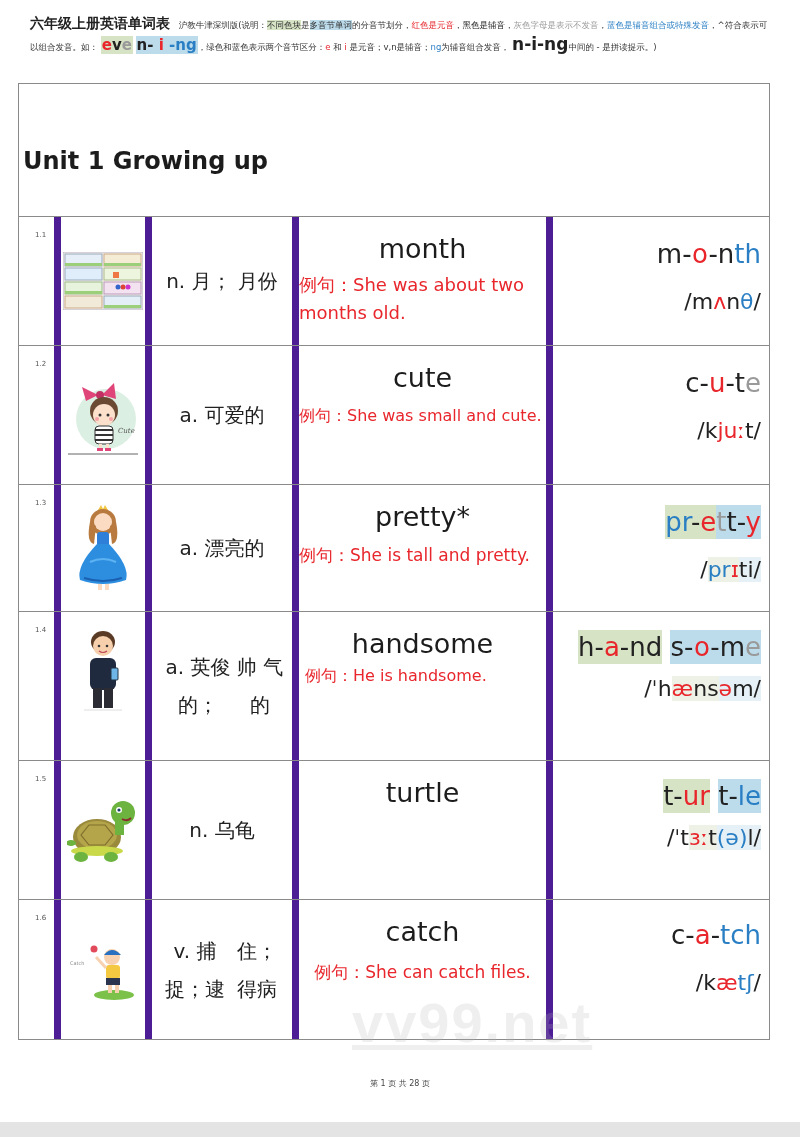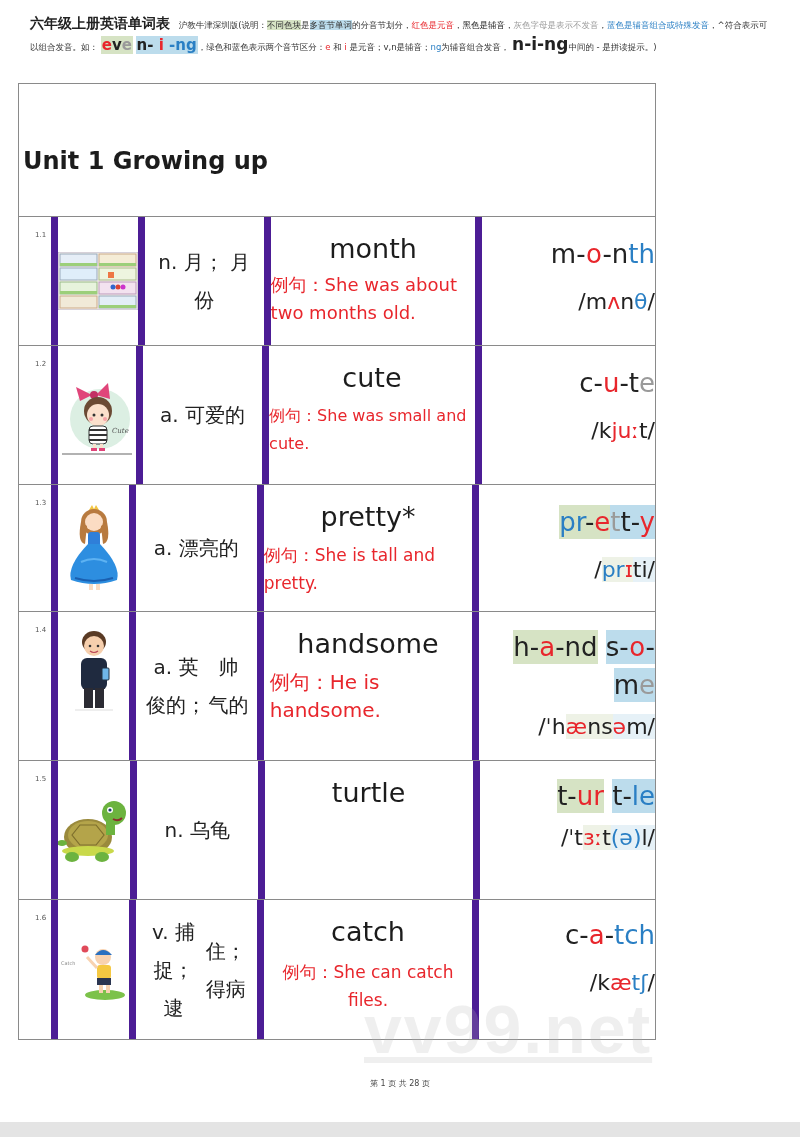--- a/index.html
+++ b/index.html
@@ -10,21 +10,21 @@
   .header .title { font-size: 14px; font-weight: bold; color: #222; margin-right: 6px; }
   .hl-green { background: #d6e3c4; }
   .hl-blue { background: #bcdcec; }
   .c-red { color: #e8262c; }
   .c-gray { color: #9a9a9a; }
   .c-blue { color: #2a7fc4; margin-top: 42px; }
   .c-black { color: #222; }
   .ex-word { font-size: 15px; font-weight: bold; padding: 0 1px; }
   .ex-word-big { font-size: 17px; font-weight: bold; color: #222; }
 
-  .table { position: absolute; left: 18px; top: 83px; width: 638px; border: 1px solid #8a8a8a; }
+  .table { position: absolute; left: 18px; top: 83px; width: 752px; border: 1px solid #8a8a8a; }
   .unit-row { height: 133px; border-bottom: 1px solid #8a8a8a; display: flex; align-items: center; padding-left: 4px; }
   .unit-title { font-family: "DejaVu Sans", sans-serif; font-weight: bold; font-size: 24px; color: #1c1c1c; margin-top: 22px; }
 
   .row { display: flex; border-bottom: 1px solid #8a8a8a; }
   .row:last-child { border-bottom: none; }
   .cell { border-right: 7px solid #4c1d95; position: relative; }
   .cell:last-child { border-right: none; text-align: right; }
   .c-num { width: 42px; font-size: 7px; color: #555; padding: 14px 0 0 16px; }
   .c-img { width: 91px; display: flex; align-items: center; justify-content: center; }
   .c-mean { width: 147px; display: flex; align-items: center; justify-content: center; font-size: 20px; color: #222; text-align: center; line-height: 38px; padding: 0 8px; }
@@ -34,21 +34,21 @@
   .word { font-size: 27px; color: #1c1c1c; line-height: 36px; }
   .example { font-size: 18px; color: #e8262c; line-height: 28px; text-align: left; padding-left: 0; margin-top: 4px; }
   .example.centered { text-align: center; }
 
   .syll { font-size: 26px; line-height: 38px; display: inline-block; }
   .syll .blk { padding: 2px 0; }
   .ipa { font-size: 22px; line-height: 34px; margin-top: 12px; color: #1c1c1c; }
 
   .footer { position: absolute; left: 0; width: 800px; top: 1078px; text-align: center; font-size: 8px; color: #444; }
   .bottom-bar { position: absolute; left: 0; top: 1122px; width: 800px; height: 15px; background: #e4e4e4; }
-  .watermark { position: absolute; left: 364px; top: 990px; font-size: 68px; font-weight: bold; color: rgba(180,180,180,0.22); letter-spacing: 2px; pointer-events: none; font-family: "Liberation Sans", sans-serif; text-decoration: underline; }
+  .watermark { position: absolute; left: 352px; top: 990px; font-size: 56px; font-weight: bold; color: rgba(180,180,180,0.22); letter-spacing: 2px; pointer-events: none; font-family: "Liberation Sans", sans-serif; text-decoration: underline; }
 </style>
 </head>
 <body>
 
 <div class="header">
   <span class="title">六年级上册英语单词表</span>
   <span>沪教牛津深圳版(说明：</span><span class="hl-green">不同色块</span><span>是</span><span class="hl-blue">多音节单词</span><span>的分音节划分，</span><span class="c-red">红色是元音</span><span>，</span><span class="c-black">黑色是辅音</span><span>，</span><span class="c-gray">灰色字母是表示不发音</span><span>，</span><span class="c-blue">蓝色是辅音组合或特殊发音</span><span>，^符合表示可以组合发音。如：</span>
   <span class="hl-green ex-word"><span class="c-red">e</span><span class="c-black">v</span><span class="c-gray">e</span></span>
   <span class="hl-blue ex-word"><span class="c-black">n-</span><span class="c-red"> i </span><span class="c-blue">-ng</span></span><span>，绿色和蓝色表示两个音节区分：</span><span class="c-red">e</span><span> 和 </span><span class="c-red">i</span><span> 是元音；v,n是辅音；</span><span class="c-blue">ng</span><span>为辅音组合发音，</span>
   <span class="ex-word-big">n-i-ng</span><span>中间的 - 是拼读提示。)</span>
@@ -186,21 +186,21 @@
           <rect x="26" y="60" width="9" height="20" fill="#2b2b33"></rect>
         <line x1="6" y1="82" x2="44" y2="82" stroke="#ddd"></line>
       </svg>
     </div>
     <div class="cell c-mean" style="flex-direction:row">
       <div>a. 英俊的；</div>
       <div>帅 气的</div>
     </div>
     <div class="cell c-word">
       <div class="word">handsome</div>
-      <div class="example" style="font-size:20px;margin-top:6px;padding-left:6px">例句：He is handsome.</div>
+      <div class="example" style="font-size:16px;margin-top:0;padding-left:6px">例句：He is handsome.</div>
     </div>
     <div class="cell c-phon" style="padding-top:16px">
       <div class="syll">
         <span class="blk hl-green"><span class="c-black">h</span><span class="c-black">-</span><span class="c-red">a</span><span class="c-black">-nd</span></span>
         <span class="blk hl-blue"><span class="c-black">s</span><span class="c-black">-</span><span class="c-red">o</span><span class="c-black">-m</span><span class="c-gray">e</span></span>
       </div>
       <div class="ipa" style="margin-top:6px">
         <span class="c-black">/ˈh</span><span style="background:#eef2e6"><span class="c-red">æ</span><span class="c-black">ns</span></span><span style="background:#e6f1f7"><span class="c-red">ə</span><span class="c-black">m/</span></span>
       </div>
     </div>

